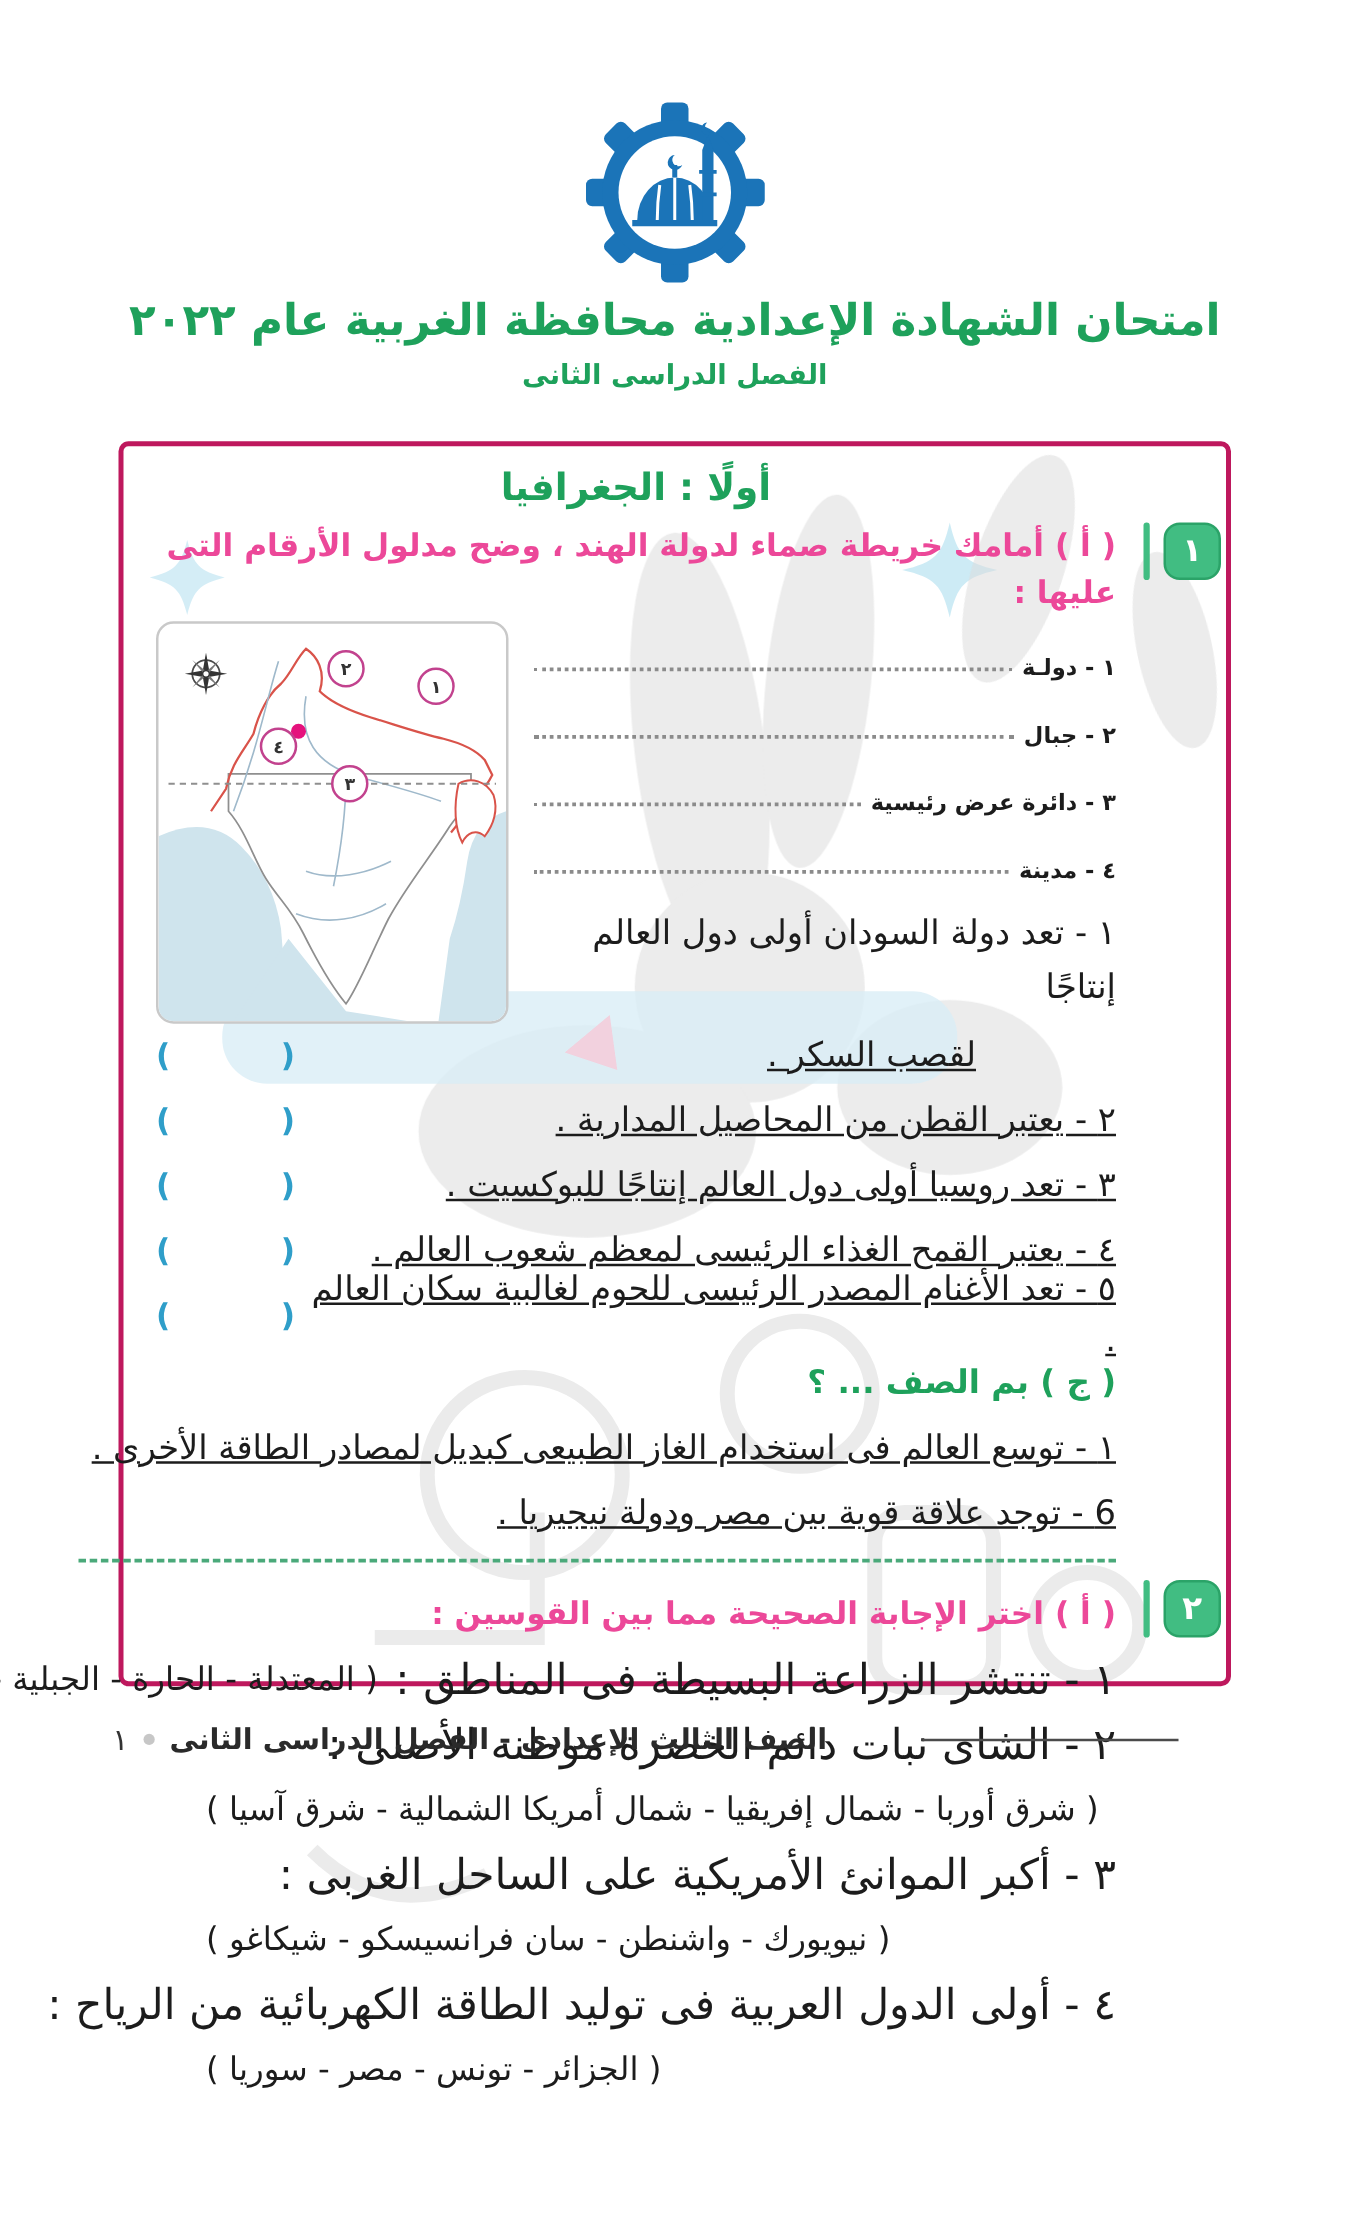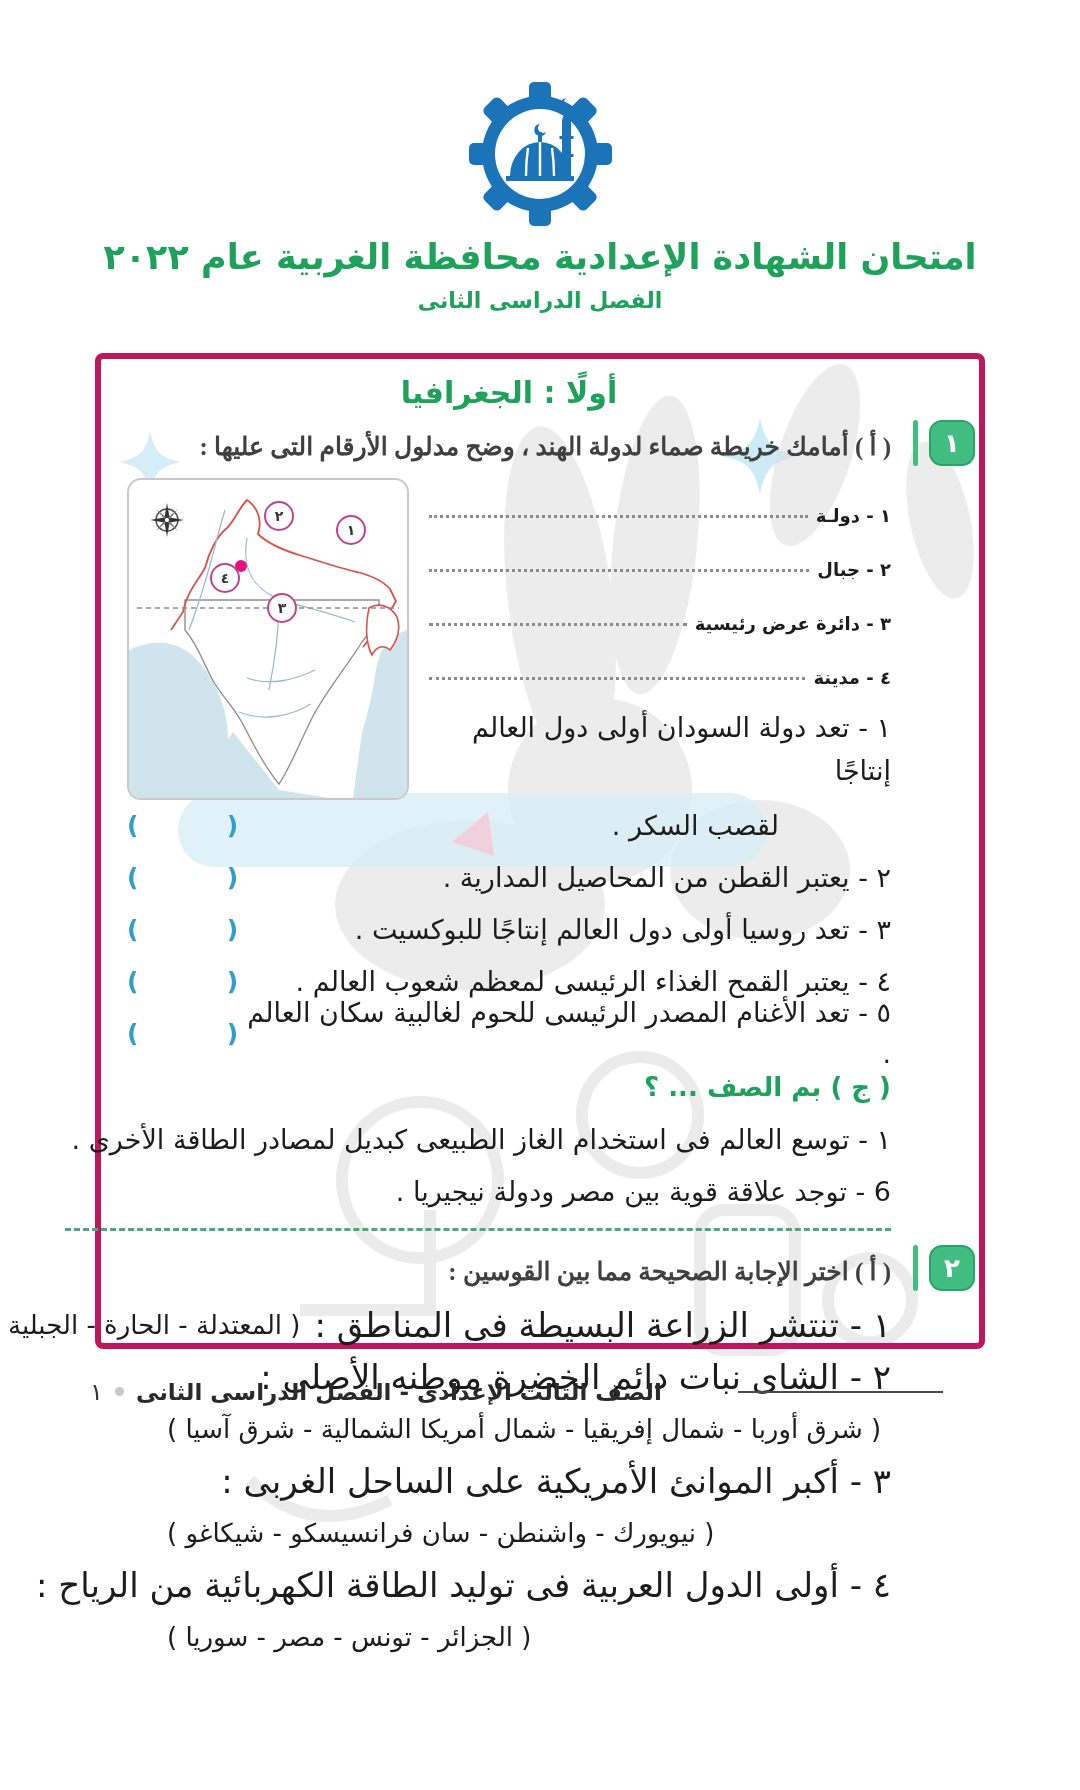--- a/index.html
+++ b/index.html
@@ -19,28 +19,28 @@
   .header { position:relative; z-index:1; text-align:center; padding-top:80px; }
   .logo { display:block; margin:0 auto 8px; }
   .title   { font-size:35px; font-weight:bold; color:#1ea15b; line-height:1.25; }
   .subtitle{ font-size:22px; font-weight:bold; color:#1ea15b; margin-top:8px; }
 
   
   .box {
     position:relative; z-index:1;
     margin:40px 95px 0;
     height:996px;
-    border:6px solid #be185d; border-radius:8px;
+    border:4px solid #be185d; border-radius:8px;
     padding:10px 88px 16px 26px;
     background:transparent;
   }
   .section-title { text-align:center; font-size:30px; font-weight:bold; color:#1ea15b; margin:6px 0 10px; }
 
   .q-header { position:relative; min-height:54px; display:flex; align-items:center; }
-  .q-title  { font-size:25px; font-weight:bold; color:#404040; line-height:1.5;font-family:Liberation Serif, serif; }
+  .q-title  { font-size:25px; font-weight:bold; color:#ec4899; line-height:1.5; }
   .q-badge-group { position:absolute; left:auto; right:-84px; top:0; display:flex; align-items:center; gap:11px; }
   .q-badge {
     width:46px; height:46px; border-radius:13px;
     background:#41bd82; border:2px solid #2ba368;
     color:#ffffff; font-size:26px; font-weight:bold;
     display:flex; align-items:center; justify-content:center;
   }
   .q-bar { width:5px; height:46px; background:#41bd82; border-radius:3px; }
 
   
@@ -55,21 +55,21 @@
   .stmt-first { font-size:27px; margin-top:12px; line-height:1.6; }
 
   .map-frame {
     width:282px; height:322px; flex:0 0 282px;
     border:2px solid #c9c9c9; border-radius:14px;
     background:#ffffff; overflow:hidden;
   }
 
   
   .stmt-row { display:flex; justify-content:space-between; align-items:center; height:52px; }
-  .stmt-text { font-size:27px; line-height:1.5; }
+  .stmt-text { font-size:27px; line-height:1.5;text-decoration:underline; }
   .stmt-indent { padding-right:112px; }
   .mark { font-size:25px; color:#2f9ec9; white-space:pre; font-weight:bold; letter-spacing:1px; }
 
   .partc-label { font-size:26px; font-weight:bold; color:#1ea15b; height:54px; display:flex; align-items:center; }
   .explain-row { height:52px; display:flex; align-items:center; }
   .explain-row .stmt-text { white-space:nowrap; }
 
   .dashed-sep { border-top:3px dashed #4aa97a; margin:10px 0 14px -62px; }
 
   

